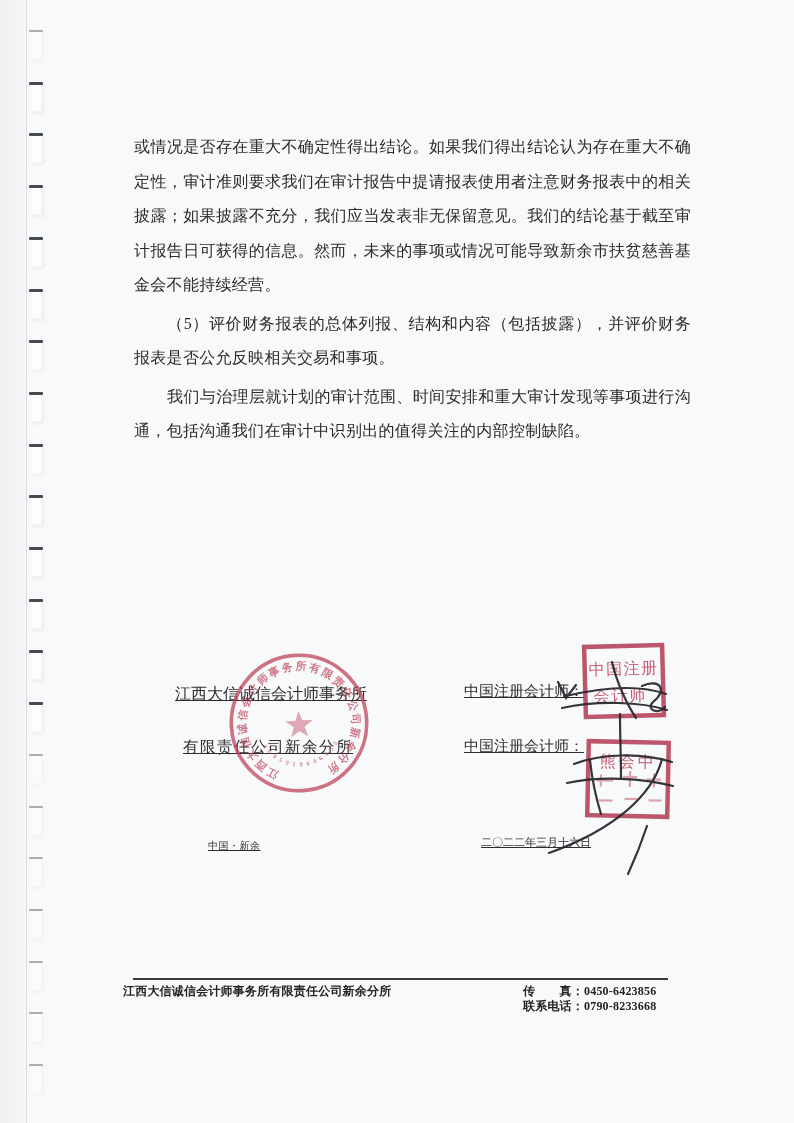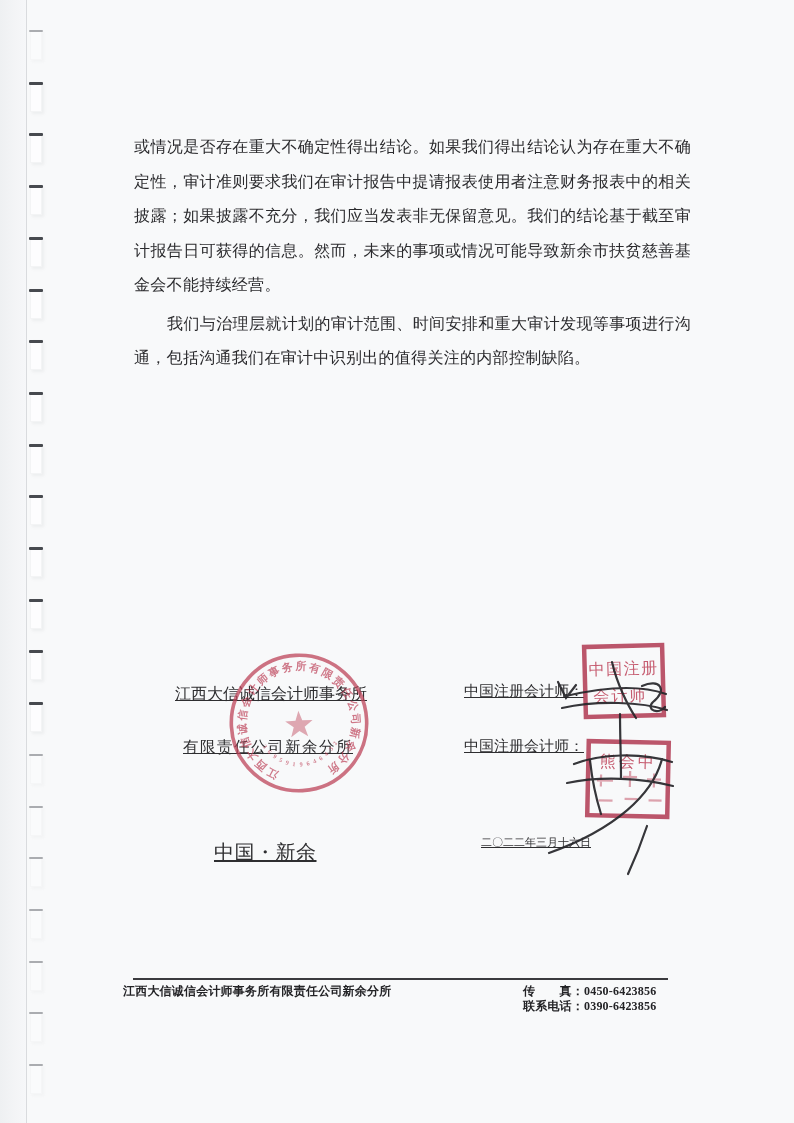--- a/index.html
+++ b/index.html
@@ -34,21 +34,21 @@
     position:absolute;left:134px;top:130px;width:557px;
     font-size:16px;line-height:34.5px;letter-spacing:.3px;
     text-align:justify;color:#2b2b2e;
   }
   .body-text p{margin:0;}
   .body-text p.ind{text-indent:33px;margin-top:4px;}
 
   .abs{position:absolute;white-space:nowrap;text-decoration:underline;}
   .firm1{left:175px;top:684px;font-size:16px;}
   .firm2{left:183px;top:737px;font-size:15.5px;letter-spacing:1.5px;}
-  .loc  {left:214px;top:839px;font-size:20px;letter-spacing:.5px;}
+  .loc  {left:208px;top:839px;font-size:10px;letter-spacing:.5px;}
   .cpa1 {left:464px;top:682px;font-size:15px;}
   .cpa2 {left:464px;top:737px;font-size:15px;}
   .date {left:481px;top:835px;font-size:11px;}
 
   
   .round-seal{position:absolute;left:227px;top:651px;width:144px;height:144px;transform:rotate(-3deg);}
   .sq-seal-1{position:absolute;left:580px;top:641px;width:88px;height:80px;transform:rotate(-1.5deg);}
   .sq-seal-2{position:absolute;left:583px;top:737px;width:90px;height:84px;transform:rotate(1.2deg);}
   .ink{position:absolute;left:500px;top:630px;width:210px;height:260px;}
 
@@ -91,20 +91,21 @@
       <div class="hole faint" style="top: 775.5px;"></div>
       <div class="hole faint" style="top: 827.2px;"></div>
       <div class="hole faint" style="top: 878.9px;"></div>
       <div class="hole faint" style="top: 930.6px;"></div>
       <div class="hole faint" style="top: 982.3px;"></div>
       <div class="hole faint" style="top: 1034px;"></div>
     </div>
 
   <div class="body-text">
     <p>或情况是否存在重大不确定性得出结论。如果我们得出结论认为存在重大不确定性，审计准则要求我们在审计报告中提请报表使用者注意财务报表中的相关披露；如果披露不充分，我们应当发表非无保留意见。我们的结论基于截至审计报告日可获得的信息。然而，未来的事项或情况可能导致新余市扶贫慈善基金会不能持续经营。</p>
+    <p class="ind">（5）评价财务报表的总体列报、结构和内容（包括披露），并评价财务报表是否公允反映相关交易和事项。</p>
     <p class="ind">我们与治理层就计划的审计范围、时间安排和重大审计发现等事项进行沟通，包括沟通我们在审计中识别出的值得关注的内部控制缺陷。</p>
   </div>
 
   <div class="abs firm1">江西大信诚信会计师事务所</div>
   <div class="abs firm2">有限责任公司新余分所</div>
   <div class="abs loc">中国・新余</div>
   <div class="abs cpa1">中国注册会计师：</div>
   <div class="abs cpa2">中国注册会计师：</div>
   <div class="abs date">二〇二二年三月十六日</div>
 
@@ -162,15 +163,15 @@
       <path d="M 67,153 C 100,146 142,148 173,156"></path>
       <path d="M 90,130 C 92,150 96,168 101,184"></path>
       <path d="M 162,129 C 153,164 116,199 49,223"></path>
       <path d="M 147,196 C 141,214 134,231 128,244"></path>
     </g>
   </svg>
 
   <div class="footer-rule"></div>
   <div class="foot foot-firm">江西大信诚信会计师事务所有限责任公司新余分所</div>
   <div class="foot foot-fax">传　　真：0450-6423856</div>
-  <div class="foot foot-tel">联系电话：0390-6423856</div>
+  <div class="foot foot-tel">联系电话：0790-8233668</div>
 
 </div>
 
 </body></html>

